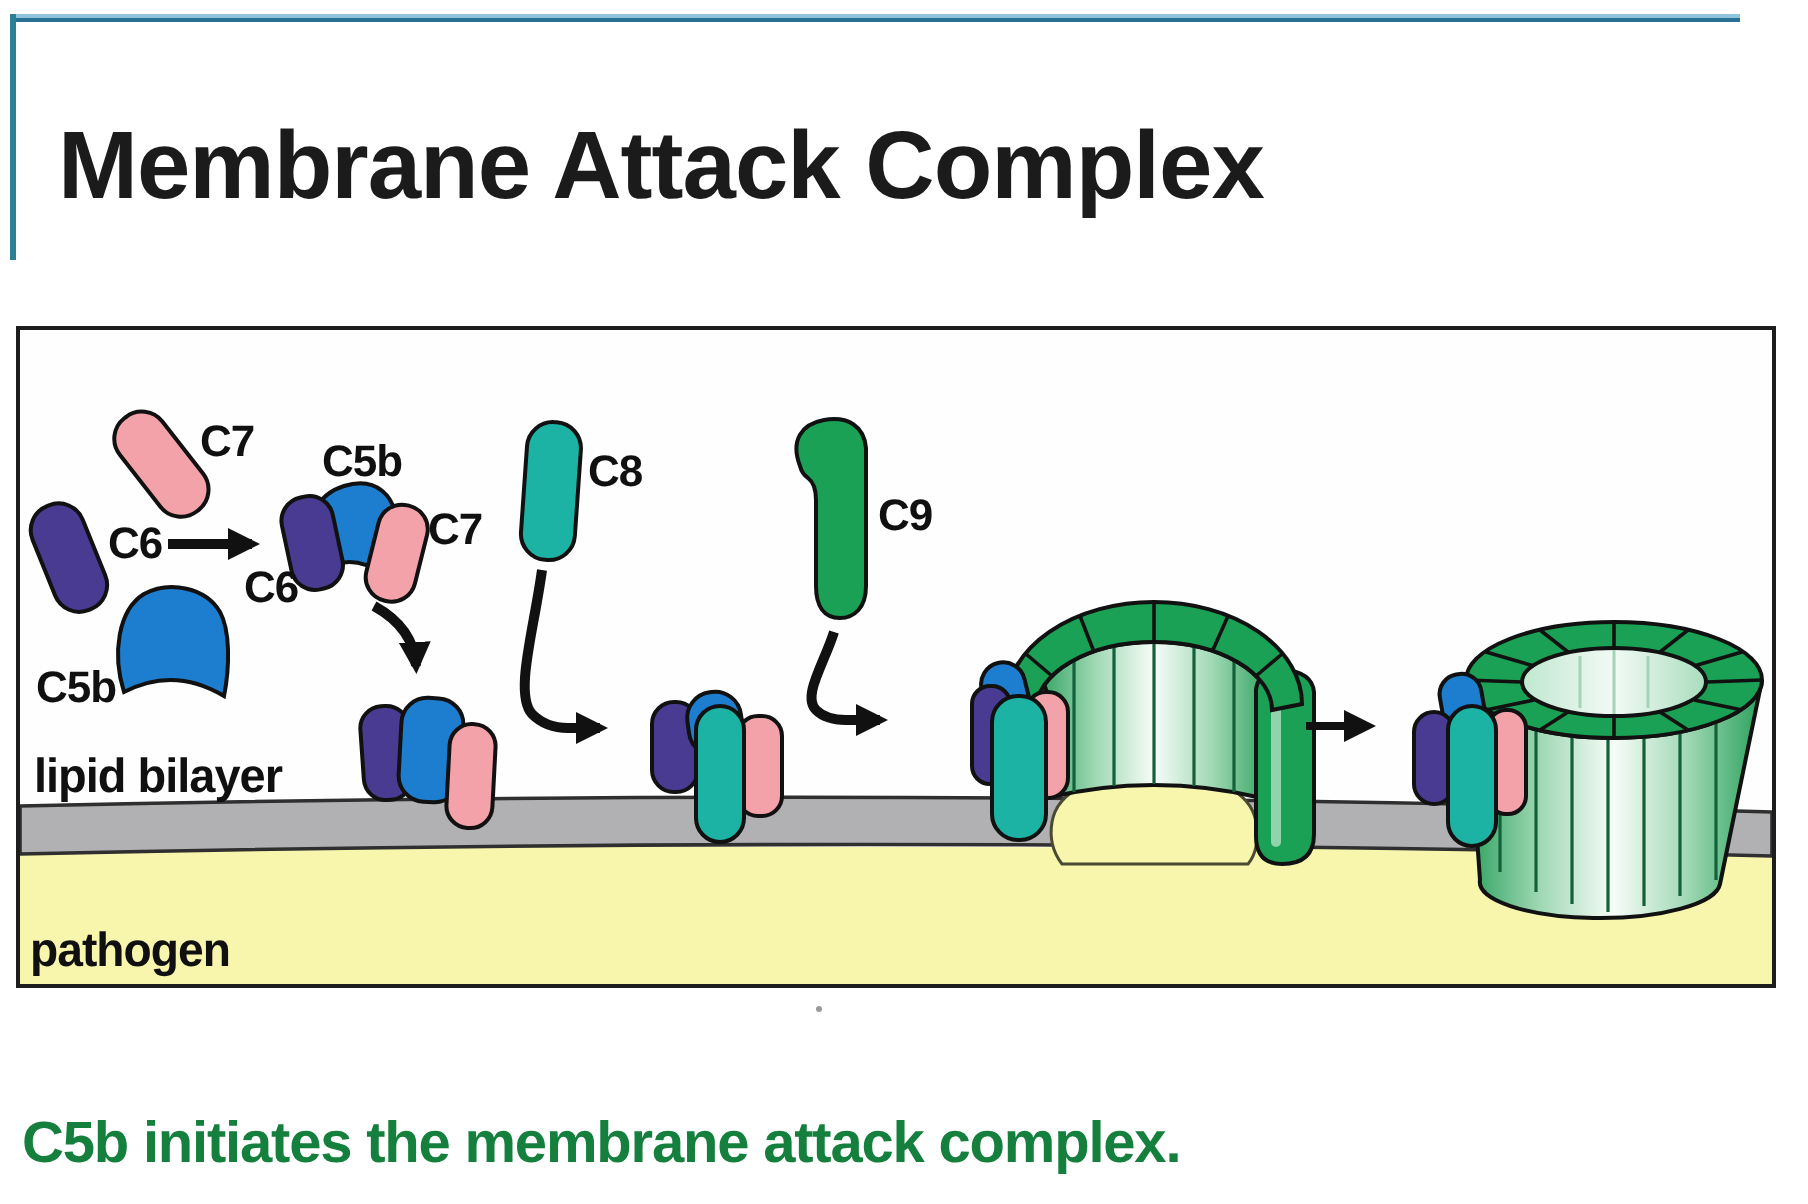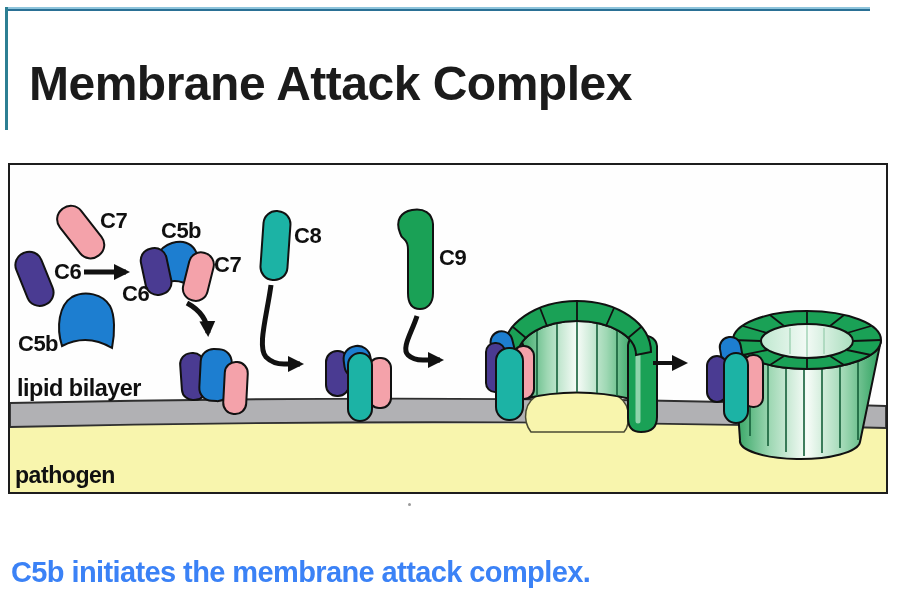--- a/index.html
+++ b/index.html
@@ -20,21 +20,21 @@
     font-size:48px;font-weight:bold;color:#1b1b1b;letter-spacing:-0.5px;
     white-space:nowrap;
   }
   .diagram-panel{
     position:absolute;left:8px;top:163px;width:876px;height:327px;
     border:2.5px solid #1d1d1d;background:#737373;box-sizing:content-box;
   }
   .diagram-panel svg{display:block;}
   .caption{
     position:absolute;left:11px;top:556px;
-    font-size:29px;font-weight:bold;color:#3b82f6;letter-spacing:-0.6px;
+    font-size:29px;font-weight:bold;color:#15803d;letter-spacing:-0.6px;
     white-space:nowrap;
   }
   .stray-dot{
     position:absolute;left:408px;top:503px;width:3px;height:3px;
     border-radius:50%;background:#9a9a9a;
   }
   
   .pink  {fill:#f4a2aa;}
   .purple{fill:#4a3b92;}
   .blue  {fill:#1d7ed0;}

